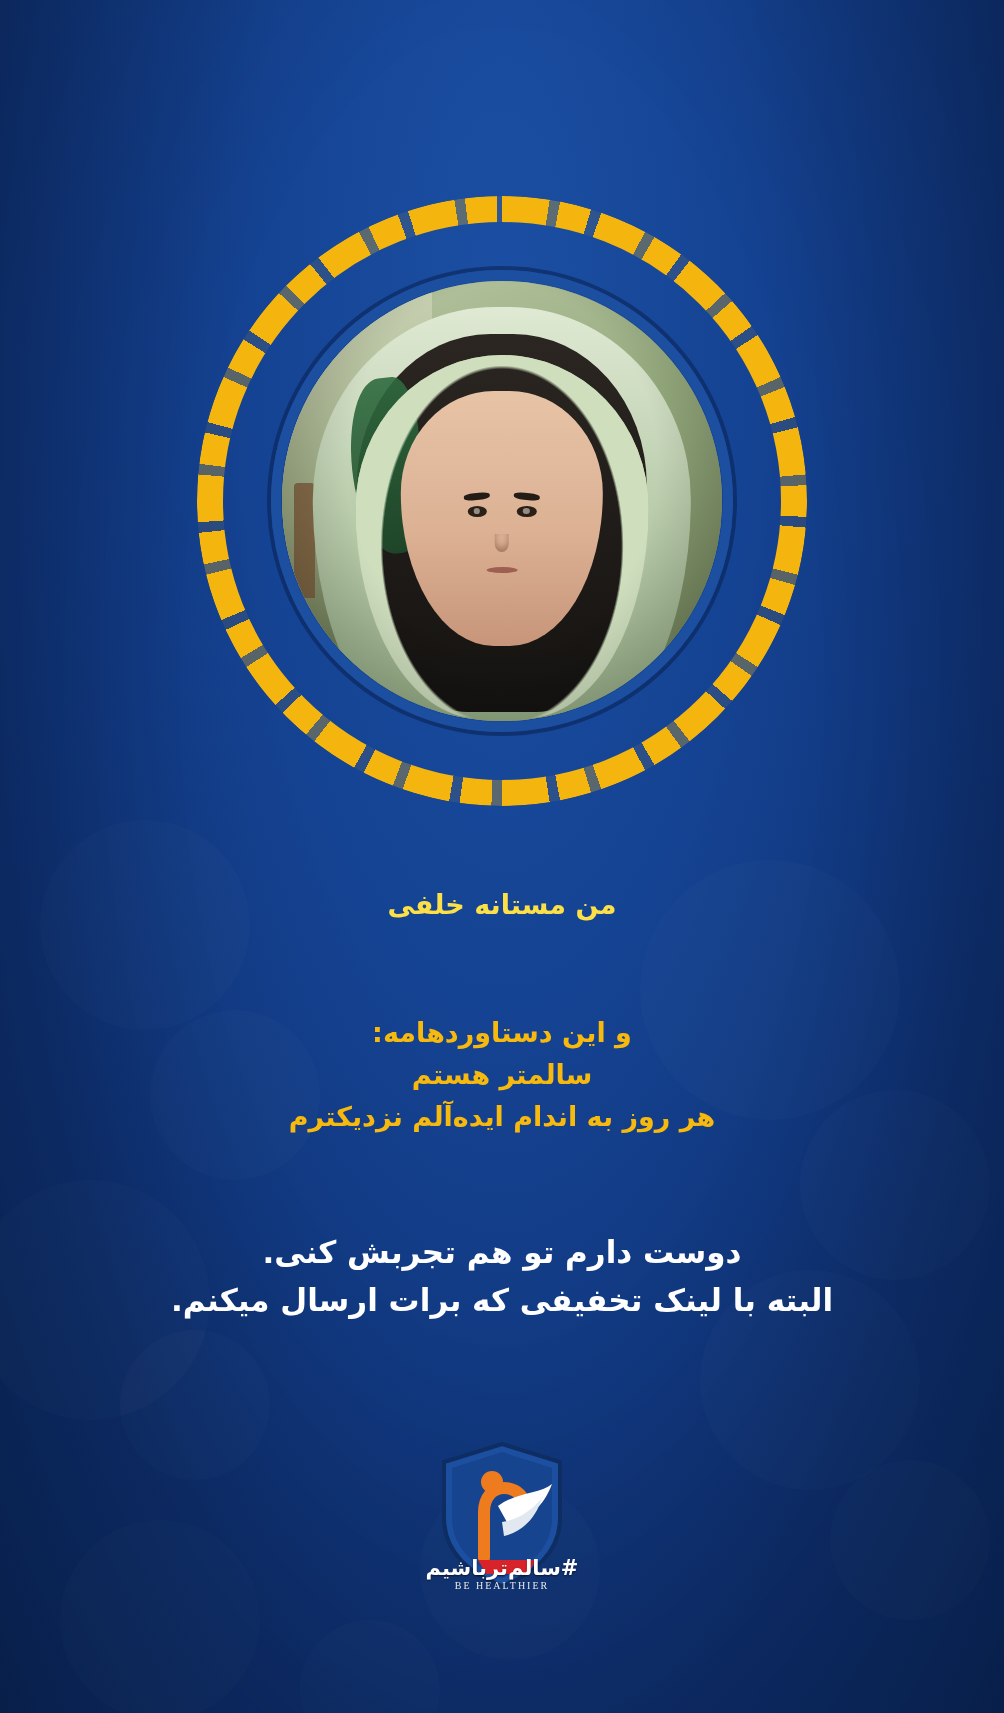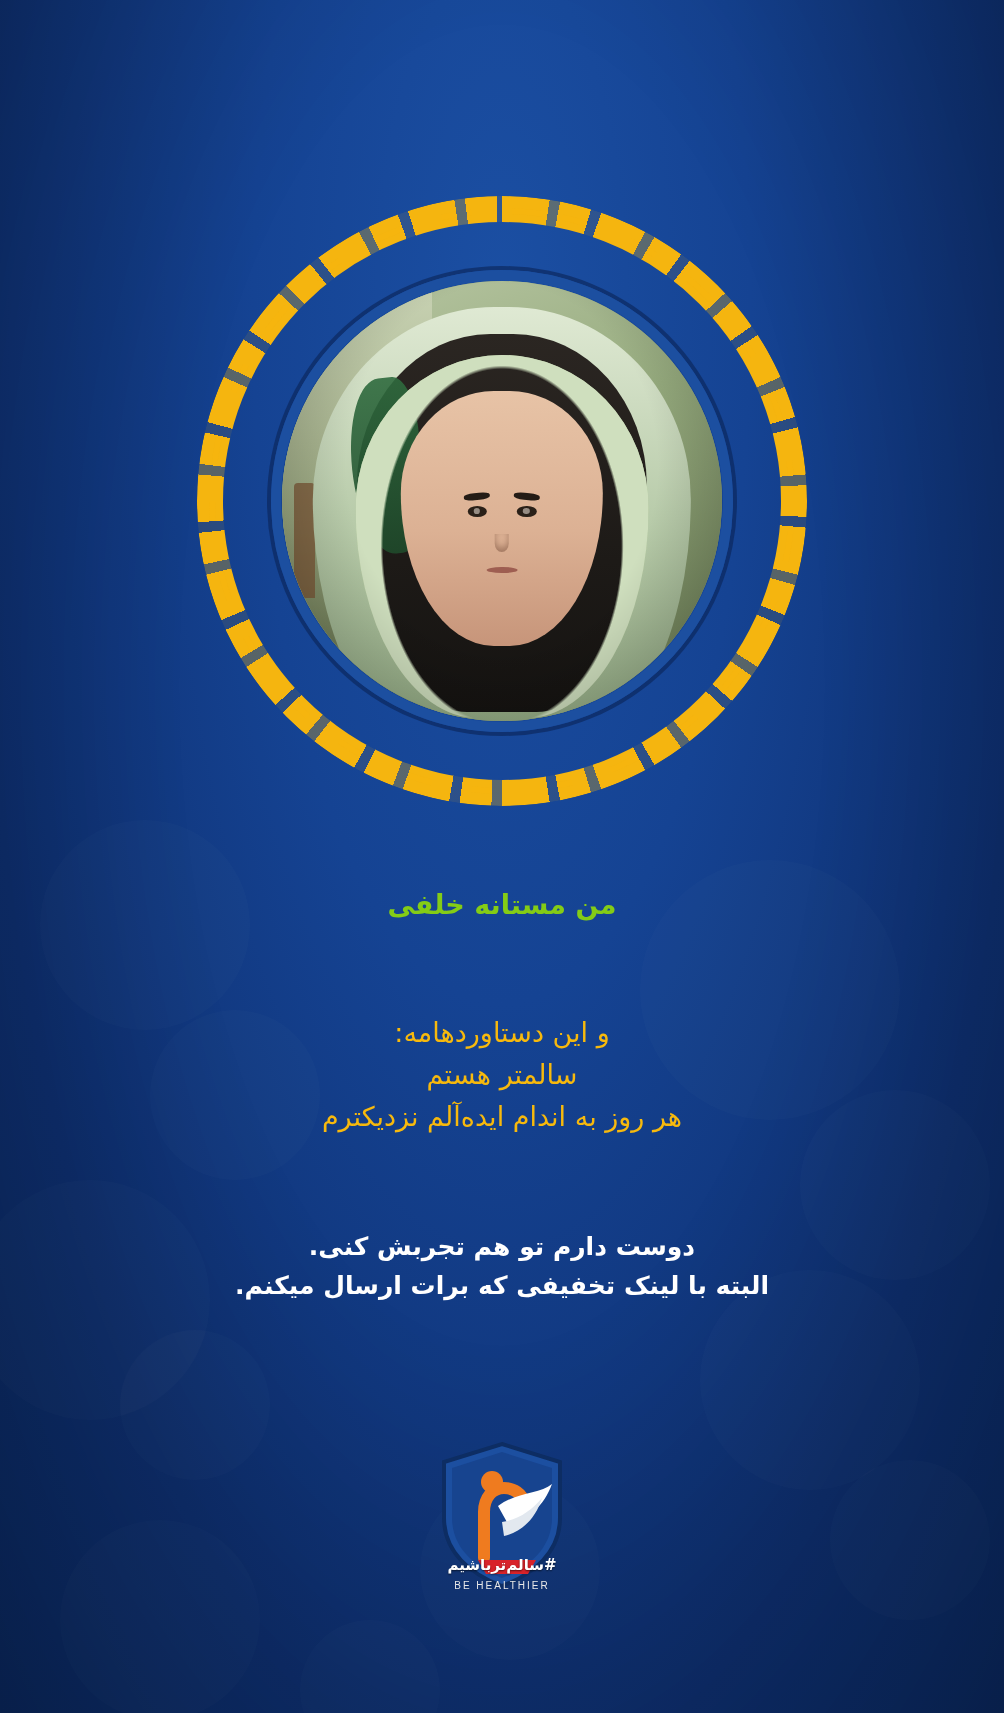--- a/index.html
+++ b/index.html
@@ -216,35 +216,35 @@
   
   .text-block {
     position: absolute;
     left: 0; right: 0;
     text-align: center;
     line-height: 1.55;
     direction: rtl;
   }
   .intro {
     top: 884px;
-    color: #84cc16;
+    color: #fde047;
     font-size: 27px;
     font-weight: 700;
     letter-spacing: .2px;
   }
   .achievements {
     top: 1012px;
     color: #f7b90d;
     font-size: 27px;
-    font-weight: 400;
+    font-weight: 700;
   }
   .invite {
     top: 1228px;
     color: #ffffff;
-    font-size: 25px;
+    font-size: 31px;
     font-weight: 700;
   }
   .text-line { display: block; }
 
   
   .brand {
     position: absolute;
     left: 0; right: 0;
     top: 1375px;
     text-align: center;
@@ -264,33 +264,33 @@
     height: 150px;
   }
   .logo svg { display: block; }
   .logo-tag {
     position: absolute;
     left: 50%;
     top: 1556px;
     transform: translateX(-50%);
     text-align: center;
     color: #ffffff;
-    font-size: 15px;
+    font-size: 21px;
     font-weight: 700;
     direction: rtl;
     text-shadow: 0 1px 2px rgba(0,0,0,.6);
   }
   .logo-sub {
     position: absolute;
     left: 50%;
     top: 1580px;
     transform: translateX(-50%);
     text-align: center;
     color: #e8e8e8;
-    font-family: Liberation Sans, sans-serif;
+    font-family: Liberation Serif, serif;
     font-size: 10px;
     letter-spacing: 2px;
   }
 </style>
 </head>
 <body>
 
 <div class="bg"></div>
 
 <div class="bubbles">

